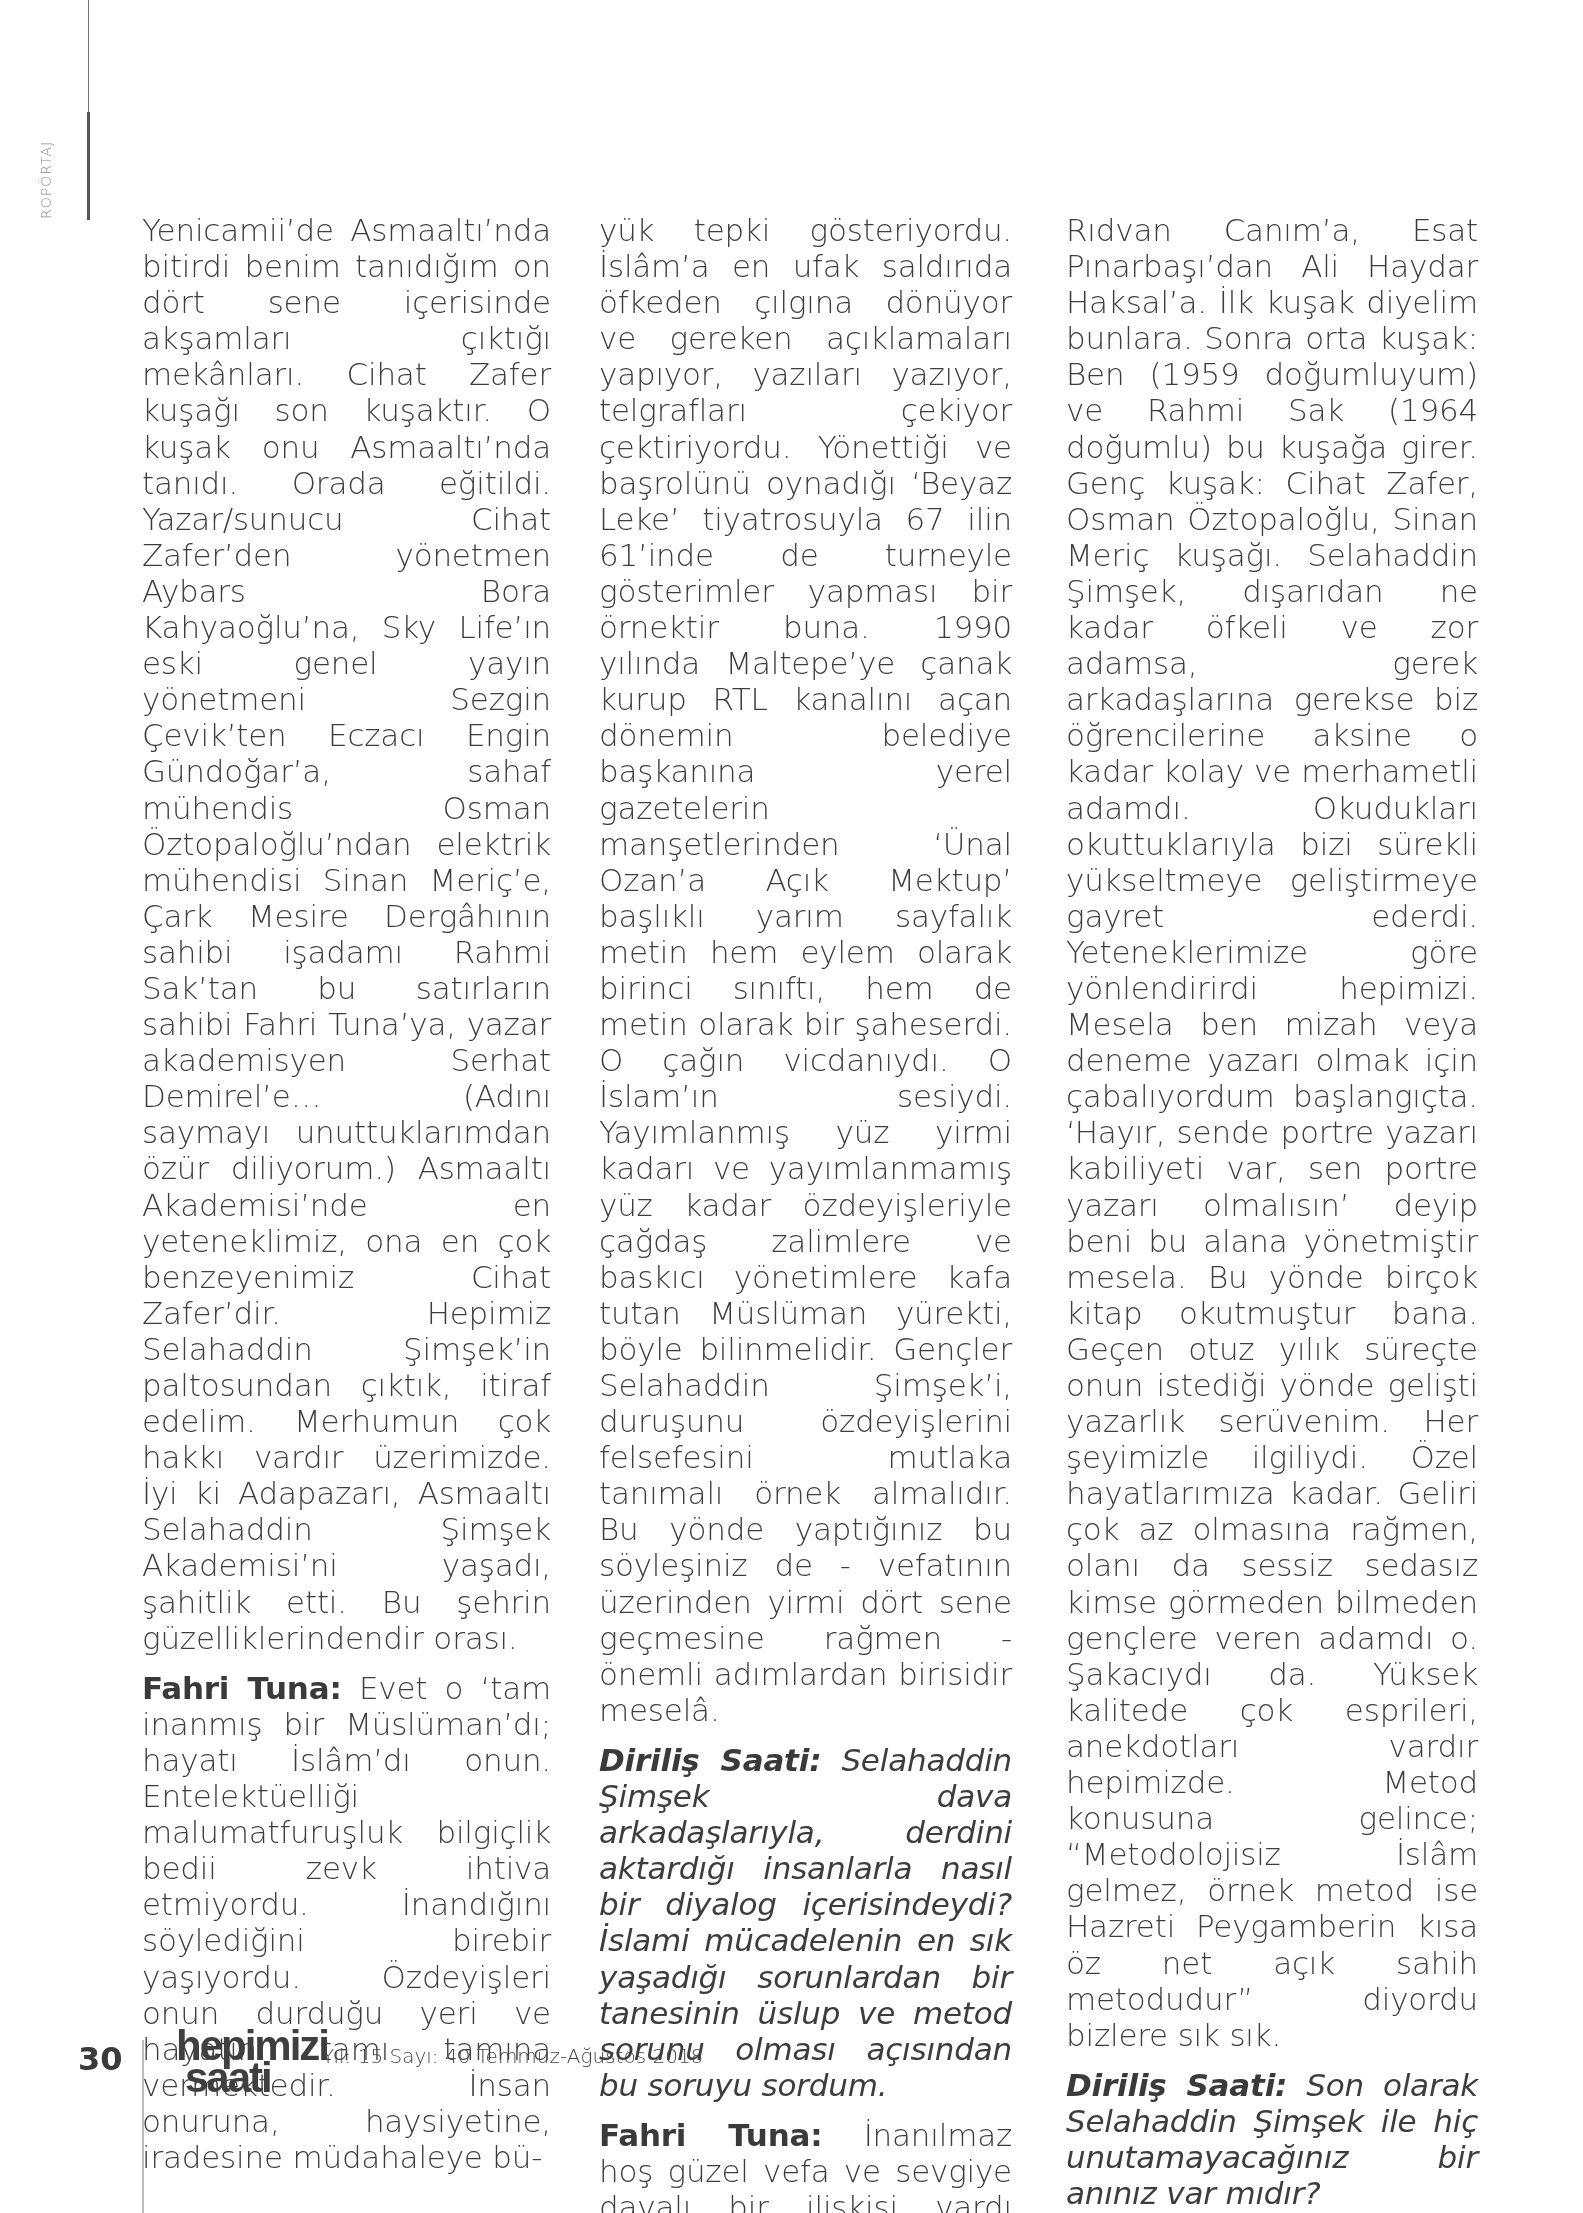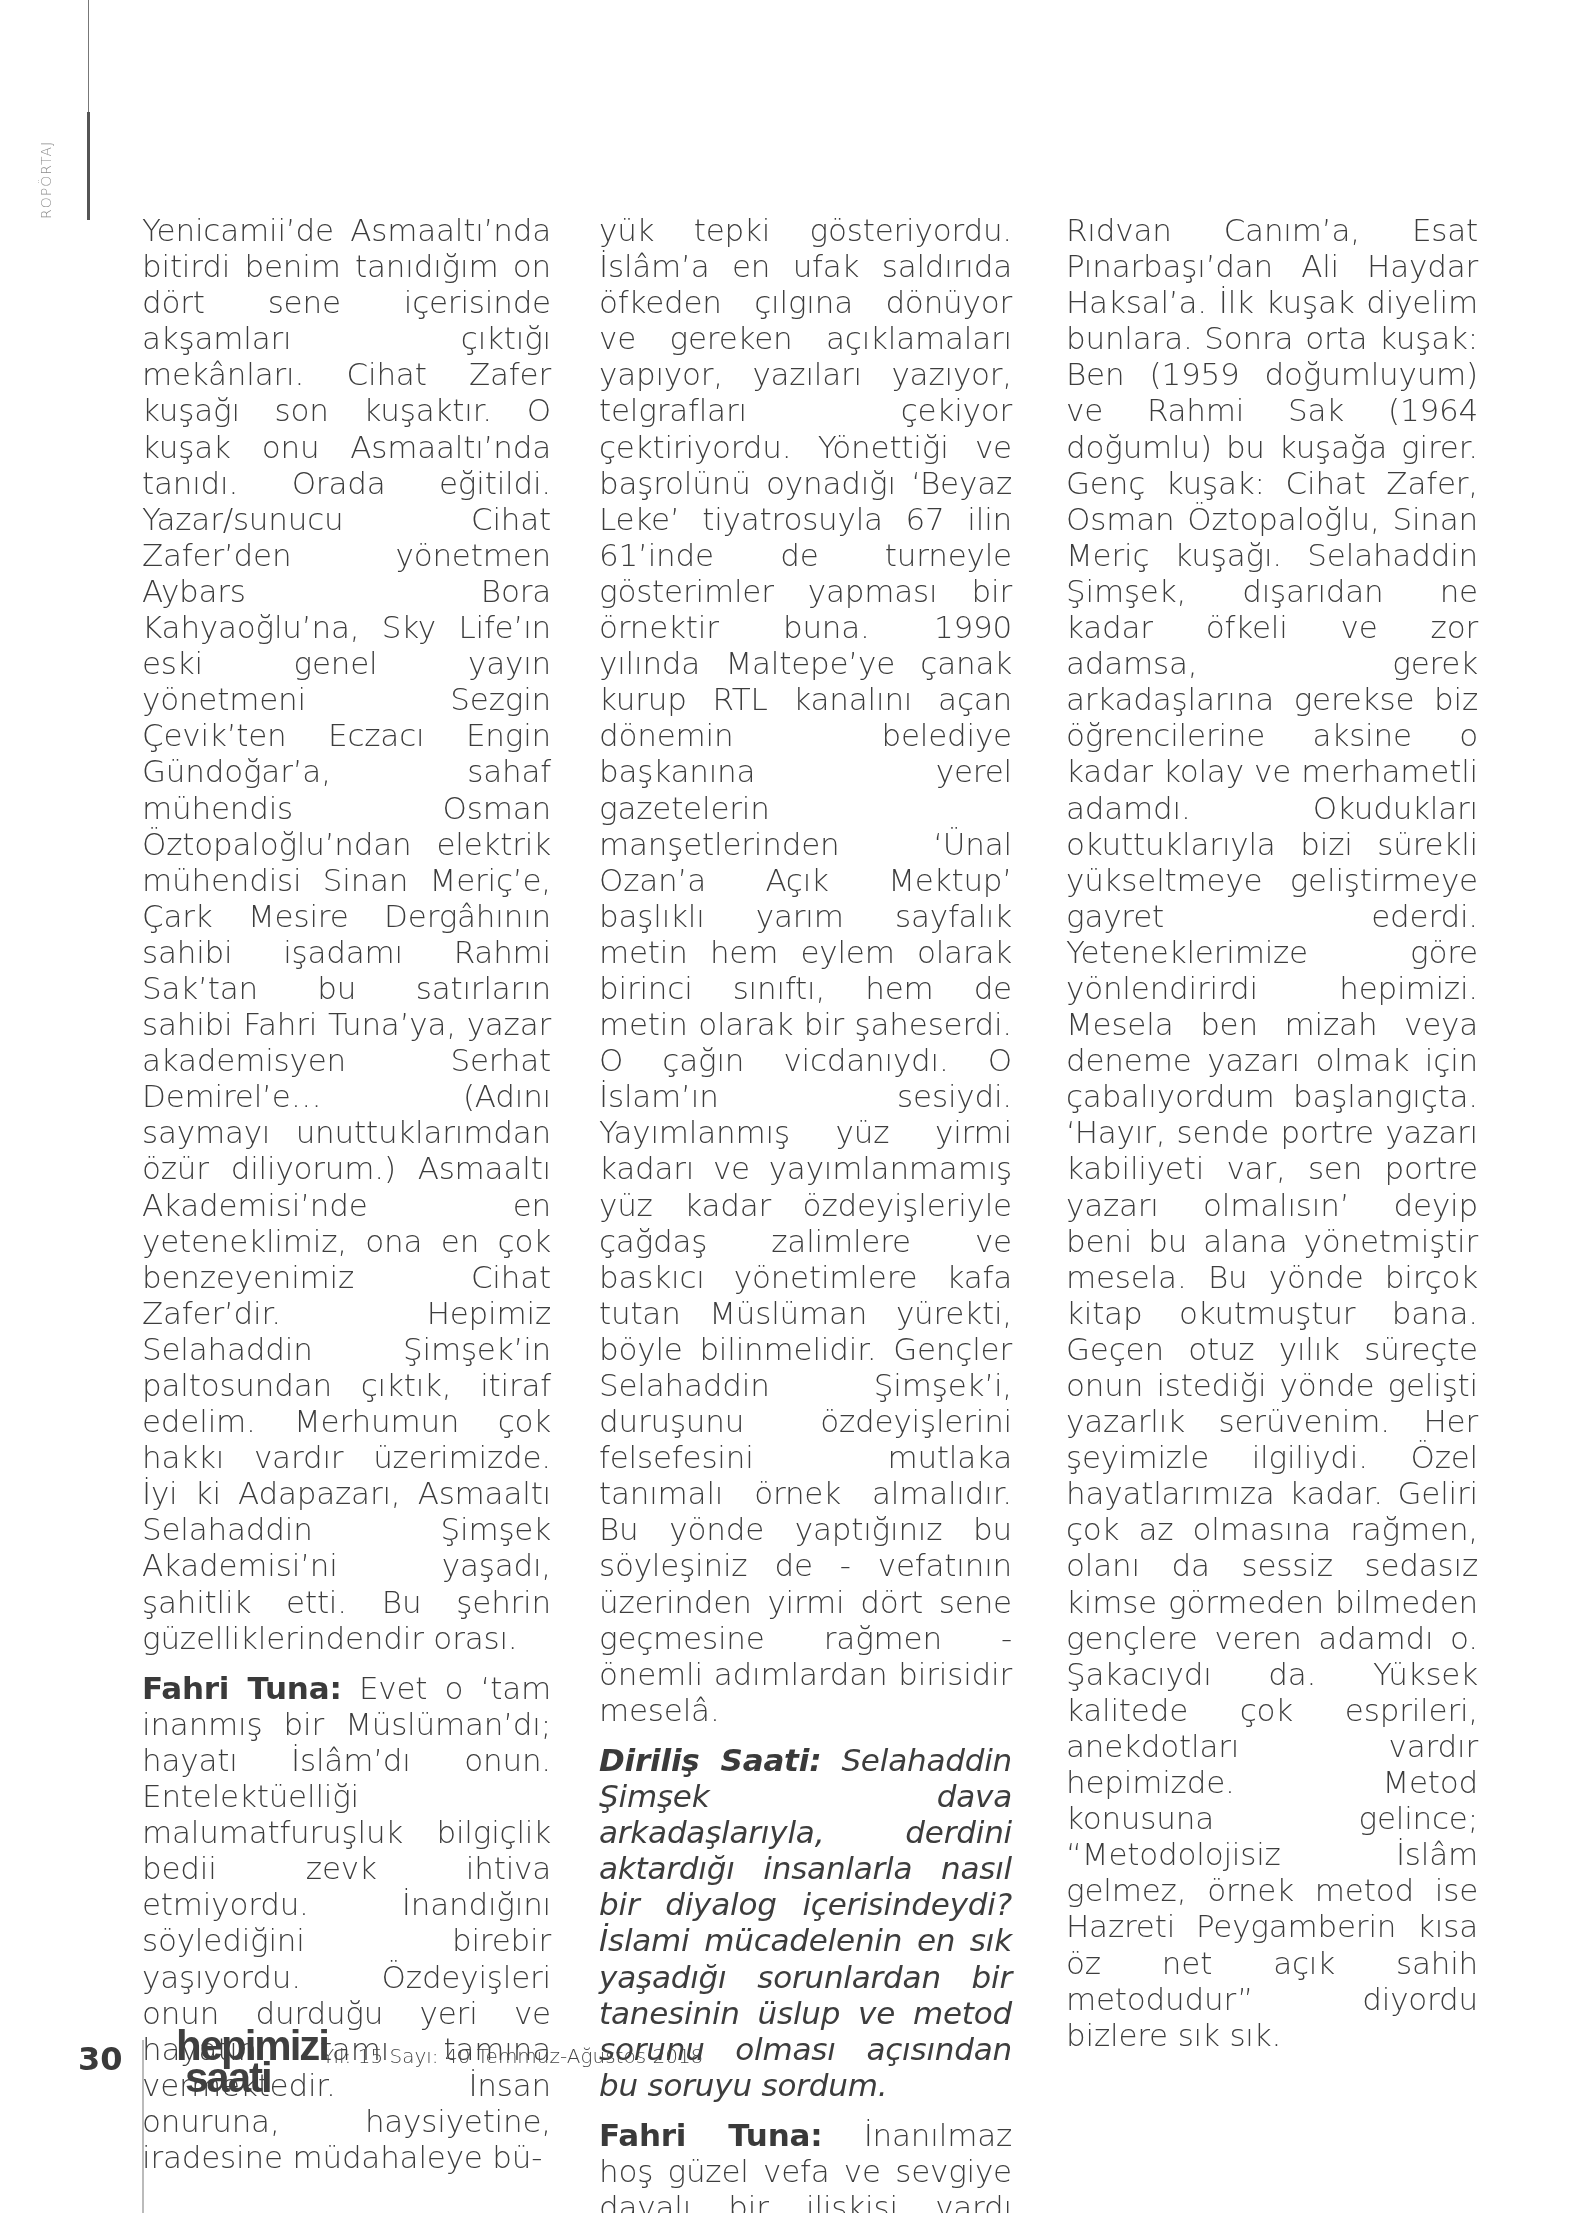--- a/index.html
+++ b/index.html
@@ -63,20 +63,21 @@
       <p class="para"><span>Yenicamii’de Asmaaltı’nda bitirdi benim tanıdığım on dört sene içerisinde akşamları çıktığı mekânları. Cihat Zafer kuşağı son kuşaktır. O kuşak onu Asmaaltı’nda tanıdı. Orada eğitildi. Yazar/sunucu Cihat Zafer’den yönetmen Aybars Bora Kahyaoğlu’na, Sky Life’ın eski genel yayın yönetmeni Sezgin Çevik’ten Eczacı Engin Gündoğar’a, sahaf mühendis Osman Öztopaloğlu’ndan elektrik mühendisi Sinan Meriç’e, Çark Mesire Dergâhının sahibi işadamı Rahmi Sak’tan bu satırların sahibi Fahri Tuna’ya, yazar akademisyen Serhat Demirel’e… (Adını saymayı unuttuklarımdan özür diliyorum.) Asmaaltı Akademisi’nde en yeteneklimiz, ona en çok benzeyenimiz Cihat Zafer’dir. Hepimiz Selahaddin Şimşek’in paltosundan çıktık, itiraf edelim. Merhumun çok hakkı vardır üzerimizde. İyi ki Adapazarı, Asmaaltı Selahaddin Şimşek Akademisi’ni yaşadı, şahitlik etti. Bu şehrin güzelliklerindendir orası.</span></p>
       <p class="para"><span class="speaker">Fahri Tuna:</span> <span>Evet o ‘tam inanmış bir Müslüman’dı; hayatı İslâm’dı onun. Entelektüelliği malumatfuruşluk bilgiçlik bedii zevk ihtiva etmiyordu. İnandığını söylediğini birebir yaşıyordu. Özdeyişleri onun durduğu yeri ve hayatını tamı tamına vermektedir. İnsan onuruna, haysiyetine, iradesine müdahaleye bü-</span></p>
     </div>
   <div class="col">
       <p class="para"><span>yük tepki gösteriyordu. İslâm’a en ufak saldırıda öfkeden çılgına dönüyor ve gereken açıklamaları yapıyor, yazıları yazıyor, telgrafları çekiyor çektiriyordu. Yönettiği ve başrolünü oynadığı ‘Beyaz Leke’ tiyatrosuyla 67 ilin 61’inde de turneyle gösterimler yapması bir örnektir buna. 1990 yılında Maltepe’ye çanak kurup RTL kanalını açan dönemin belediye başkanına yerel gazetelerin manşetlerinden ‘Ünal Ozan’a Açık Mektup’ başlıklı yarım sayfalık metin hem eylem olarak birinci sınıftı, hem de metin olarak bir şaheserdi. O çağın vicdanıydı. O İslam’ın sesiydi. Yayımlanmış yüz yirmi kadarı ve yayımlanmamış yüz kadar özdeyişleriyle çağdaş zalimlere ve baskıcı yönetimlere kafa tutan Müslüman yürekti, böyle bilinmelidir. Gençler Selahaddin Şimşek’i, duruşunu özdeyişlerini felsefesini mutlaka tanımalı örnek almalıdır. Bu yönde yaptığınız bu söyleşiniz de - vefatının üzerinden yirmi dört sene geçmesine rağmen - önemli adımlardan birisidir meselâ.</span></p>
       <p class="para q"><span class="speaker">Diriliş Saati:</span> <span>Selahaddin Şimşek dava arkadaşlarıyla, derdini aktardığı insanlarla nasıl bir diyalog içerisindeydi? İslami mücadelenin en sık yaşadığı sorunlardan bir tanesinin üslup ve metod sorunu olması açısından bu soruyu sordum.</span></p>
       <p class="para"><span class="speaker">Fahri Tuna:</span> <span>İnanılmaz hoş güzel vefa ve sevgiye dayalı bir ilişkisi vardı arkadaşlarıyla. Üç tane Selahaddin Şimşek var aslında. Birincisi yaşıtları akranları okul arkadaşlarının gözüyle: Alaattin Taşçeken’den Mehmet Sami Çakmak’a, Mustafa İsen’den</span></p>
     </div>
   <div class="col">
       <p class="para"><span>Rıdvan Canım’a, Esat Pınarbaşı’dan Ali Haydar Haksal’a. İlk kuşak diyelim bunlara. Sonra orta kuşak: Ben (1959 doğumluyum) ve Rahmi Sak (1964 doğumlu) bu kuşağa girer. Genç kuşak: Cihat Zafer, Osman Öztopaloğlu, Sinan Meriç kuşağı. Selahaddin Şimşek, dışarıdan ne kadar öfkeli ve zor adamsa, gerek arkadaşlarına gerekse biz öğrencilerine aksine o kadar kolay ve merhametli adamdı. Okudukları okuttuklarıyla bizi sürekli yükseltmeye geliştirmeye gayret ederdi. Yeteneklerimize göre yönlendirirdi hepimizi. Mesela ben mizah veya deneme yazarı olmak için çabalıyordum başlangıçta. ‘Hayır, sende portre yazarı kabiliyeti var, sen portre yazarı olmalısın’ deyip beni bu alana yönetmiştir mesela. Bu yönde birçok kitap okutmuştur bana. Geçen otuz yılık süreçte onun istediği yönde gelişti yazarlık serüvenim. Her şeyimizle ilgiliydi. Özel hayatlarımıza kadar. Geliri çok az olmasına rağmen, olanı da sessiz sedasız kimse görmeden bilmeden gençlere veren adamdı o. Şakacıydı da. Yüksek kalitede çok esprileri, anekdotları vardır hepimizde. Metod konusuna gelince; “Metodolojisiz İslâm gelmez, örnek metod ise Hazreti Peygamberin kısa öz net açık sahih metodudur” diyordu bizlere sık sık.</span></p>
+      <p class="para q"><span class="speaker">Diriliş Saati:</span> <span>Son olarak Selahaddin Şimşek ile hiç unutamayacağınız bir anınız var mıdır?</span></p>
     </div>
 </div>
 
 <div class="footer-num">30</div>
 <div class="footer-rule"></div>
 <div class="logo">
   <span>hepimizi</span>
   <span class="l2">saati</span>
 </div>
 <div class="issue">Yıl: 15 Sayı: 40  Temmuz-Ağustos 2018</div>

